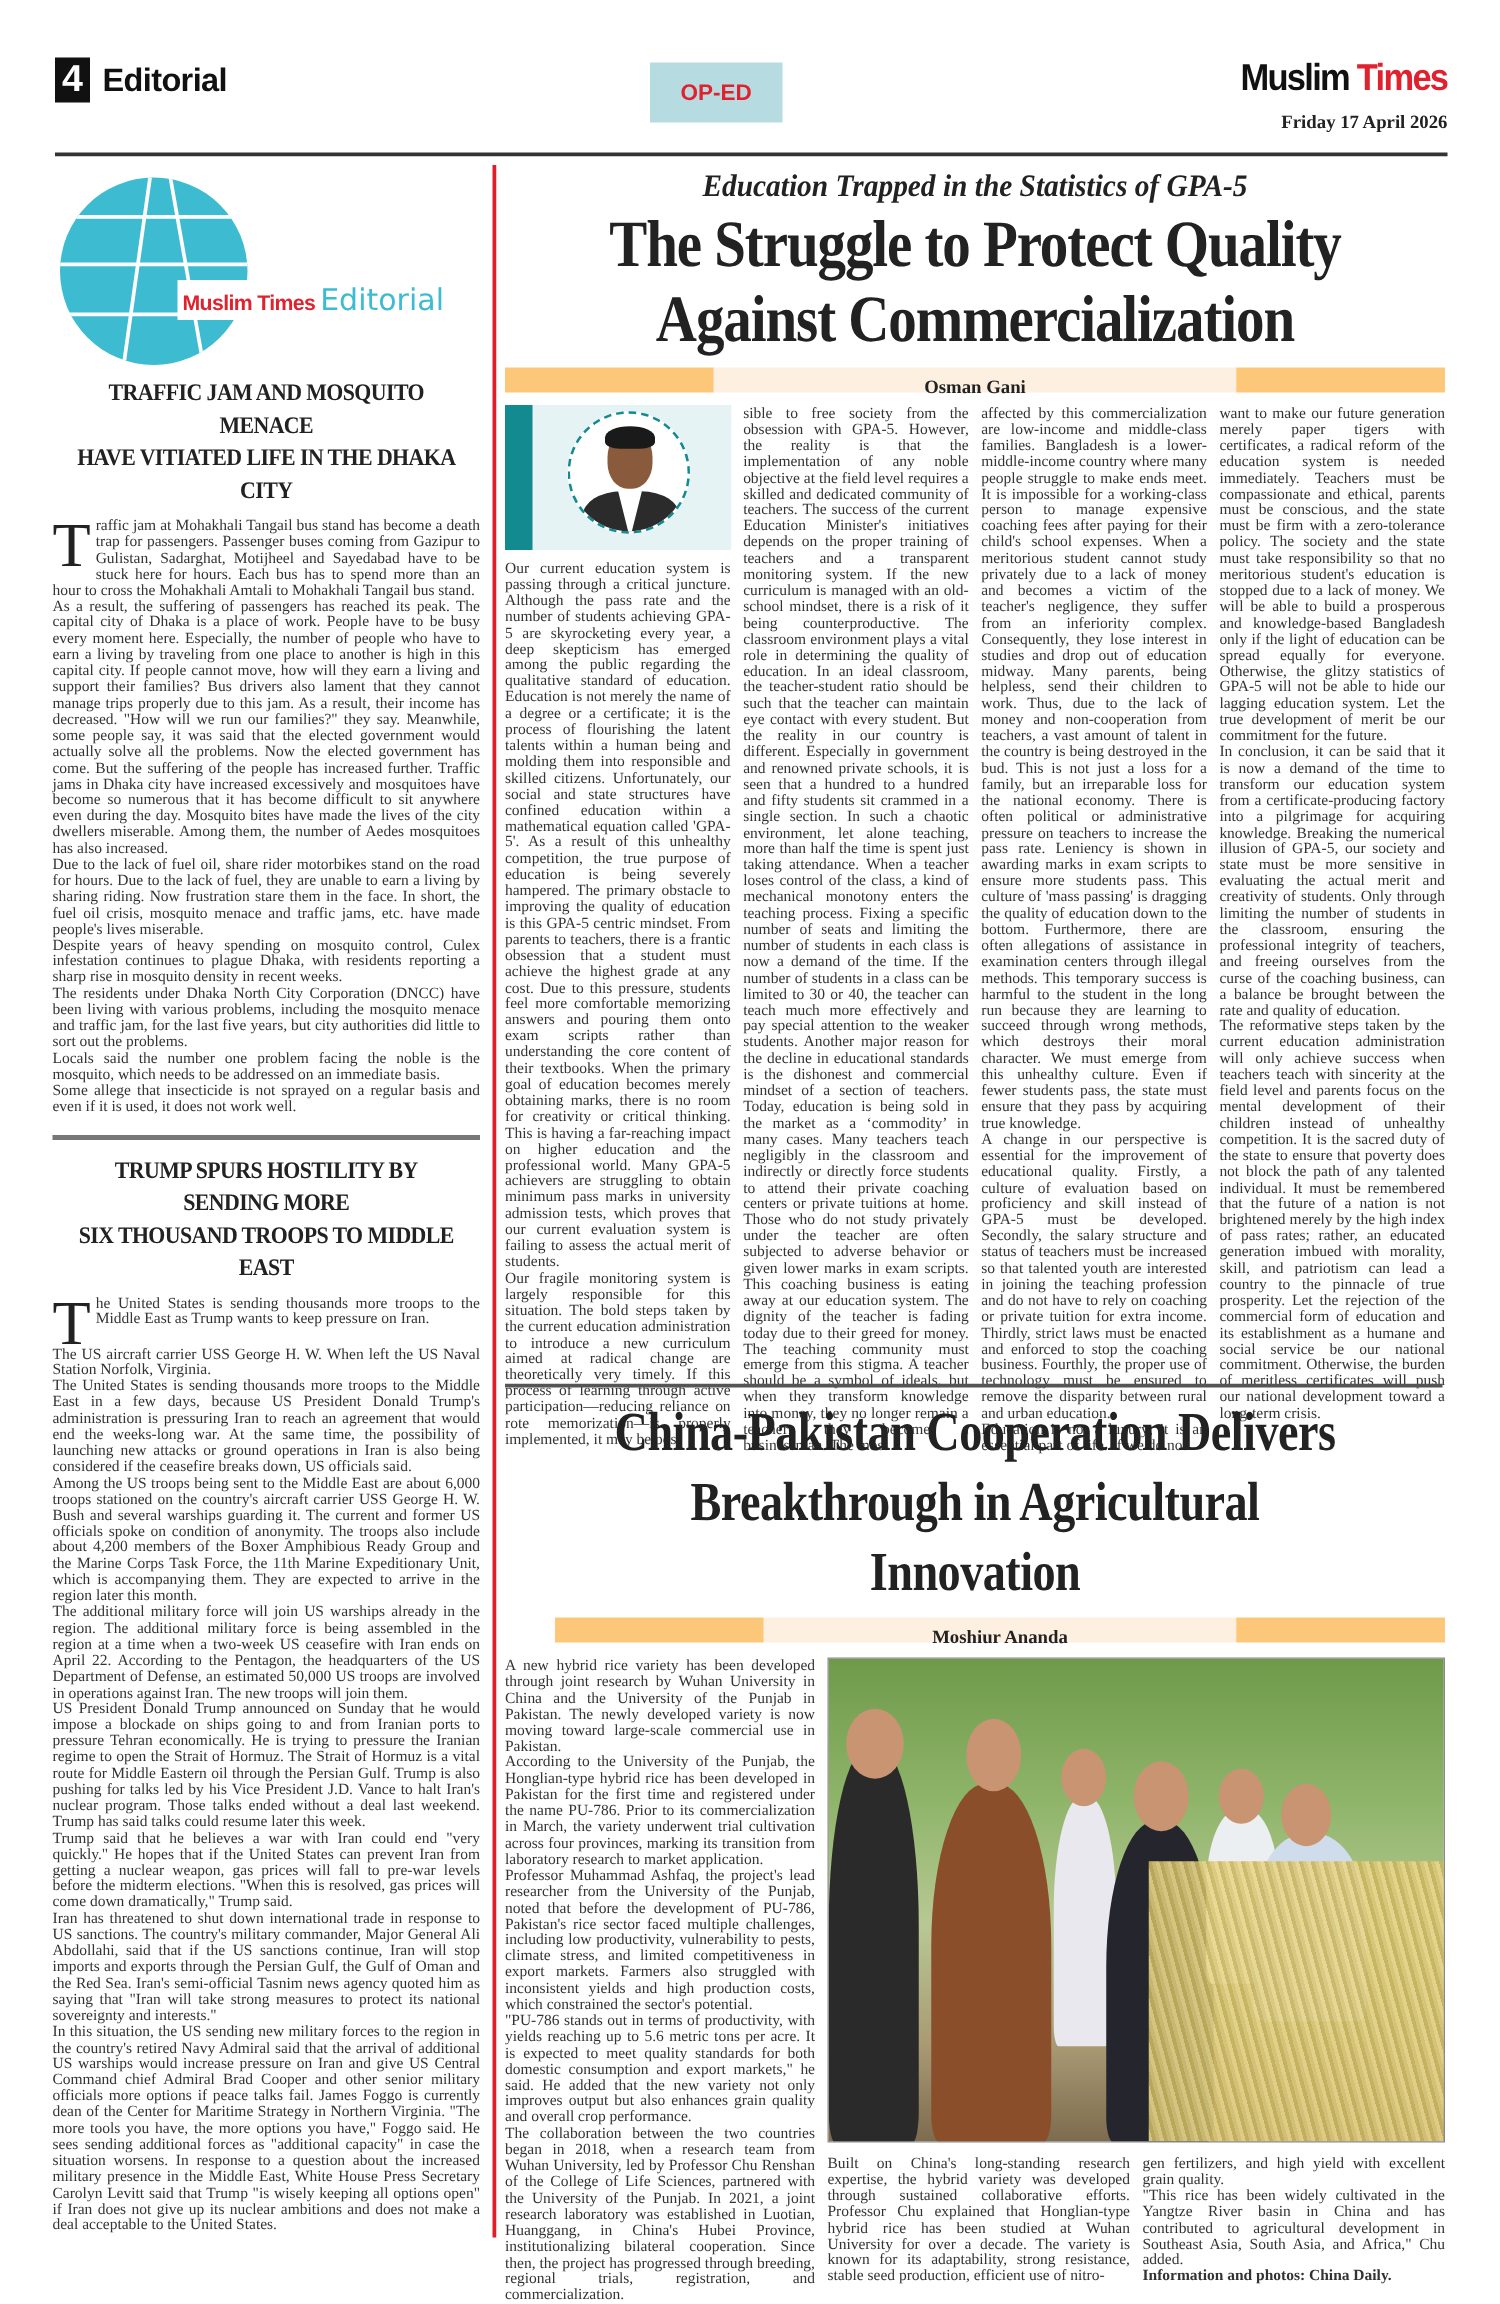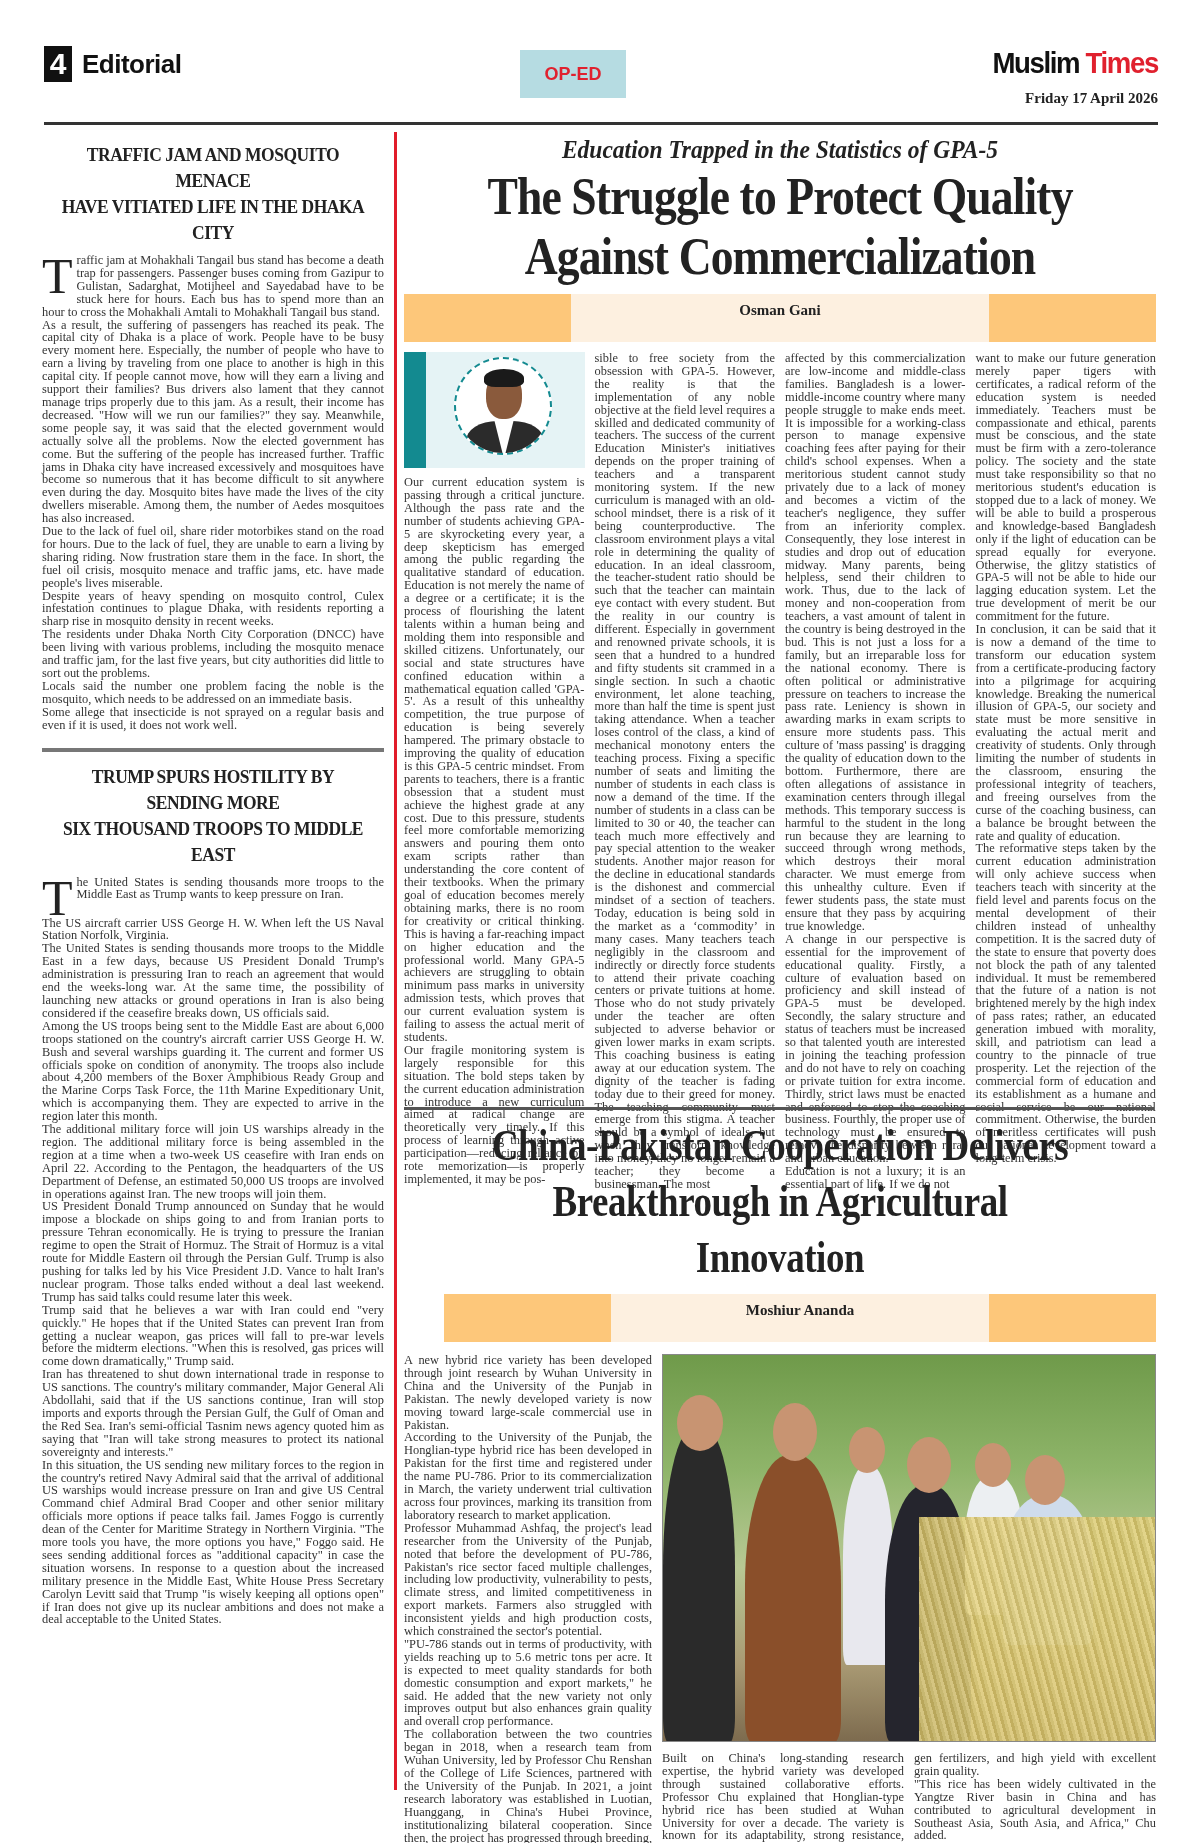--- a/index.html
+++ b/index.html
@@ -44,21 +44,21 @@
   .dropcap { float: left; font-size: 50px; line-height: 38px; margin: 3px 4px 0 0; font-weight: normal; color: #222; }
   .left-col .body-text { margin-top: 8px; }
   .hr-gray { height: 4px; background: #777; margin: 16px 0 12px; }
 
   
   .main { position: absolute; left: 404px; top: 132px; width: 752px; }
   .kicker { text-align: center; font-style: italic; font-weight: bold; font-size: 25px; color: #222; margin-top: 4px;
     transform: scaleX(0.94); }
   .headline { text-align: center; font-weight: bold; font-size: 53px; line-height: 60px; color: #222; letter-spacing: -1px;
     transform: scaleX(0.86); transform-origin: center; margin-top: 2px; }
-  .byline { display: flex; height: 48px; margin-top: 8px; }
+  .byline { display: flex; height: 20px; margin-top: 8px; }
   .byline .side { width: 167px; background: #fdc77a; }
   .byline .mid { flex: 1; background: #fdf0e0; text-align: center; font-weight: bold; font-size: 15px; line-height: 32px; color: #222; }
 
   .cols4 { display: grid; grid-template-columns: repeat(4, 1fr); column-gap: 10px; margin-top: 10px; }
   .portrait { height: 116px; background: #e5f3f5; position: relative; margin-bottom: 8px; }
   .portrait .bar { position: absolute; left: 0; top: 0; width: 22px; height: 116px; background: #138a90; }
   .portrait .circle { position: absolute; left: 50px; top: 5px; width: 98px; height: 98px; border-radius: 50%;
     border: 2px dashed #138a90; background: #fff; overflow: hidden; }
   .portrait .head { position: absolute; left: 30px; top: 14px; width: 36px; height: 46px; border-radius: 45%; background: #8a5a3c; }
   .portrait .hair { position: absolute; left: 28px; top: 10px; width: 40px; height: 18px; border-radius: 50% 50% 30% 30%; background: #1a1a1a; }
@@ -93,20 +93,32 @@
   <div class="oped">OP-ED</div>
   <div class="brand">
     <span class="b1">Muslim</span>
     <span class="b2">Times</span>
   </div>
   <div class="date">Friday 17 April 2026</div>
 </div>
 <div class="rule-top"></div>
 
 <div class="left-col">
+  <div class="logo">
+    <div class="globe">
+      <div class="lat" style="top:30px"></div>
+      <div class="lat" style="top:68px"></div>
+      <div class="lat" style="top:108px"></div>
+      <div class="lon" style="left:60px;transform:skewX(-8deg)"></div>
+      <div class="lon" style="left:100px;transform:skewX(10deg)"></div>
+    </div>
+    <div class="logo-text">
+      <span class="mt">Muslim Times</span><span class="ed">Editorial</span>
+    </div>
+  </div>
 
   <div class="ed-headline">
     <div>TRAFFIC JAM AND MOSQUITO MENACE</div>
     <div>HAVE VITIATED LIFE IN THE DHAKA CITY</div>
   </div>
   <div class="body-text">
     <p><span class="dropcap">T</span><span>raffic jam at Mohakhali Tangail bus stand has become a death trap for passengers. Passenger buses coming from Gazipur to Gulistan, Sadarghat, Motijheel and Sayedabad have to be stuck here for hours. Each bus has to spend more than an hour to cross the Mohakhali Amtali to Mohakhali Tangail bus stand.</span></p>
     <p>As a result, the suffering of passengers has reached its peak. The capital city of Dhaka is a place of work. People have to be busy every moment here. Especially, the number of people who have to earn a living by traveling from one place to another is high in this capital city. If people cannot move, how will they earn a living and support their families? Bus drivers also lament that they cannot manage trips properly due to this jam. As a result, their income has decreased. "How will we run our families?" they say. Meanwhile, some people say, it was said that the elected government would actually solve all the problems. Now the elected government has come. But the suffering of the people has increased further. Traffic jams in Dhaka city have increased excessively and mosquitoes have become so numerous that it has become difficult to sit anywhere even during the day. Mosquito bites have made the lives of the city dwellers miserable. Among them, the number of Aedes mosquitoes has also increased.</p>
     <p>Due to the lack of fuel oil, share rider motorbikes stand on the road for hours. Due to the lack of fuel, they are unable to earn a living by sharing riding. Now frustration stare them in the face. In short, the fuel oil crisis, mosquito menace and traffic jams, etc. have made people's lives miserable.</p>
     <p>Despite years of heavy spending on mosquito control, Culex infestation continues to plague Dhaka, with residents reporting a sharp rise in mosquito density in recent weeks.</p>

